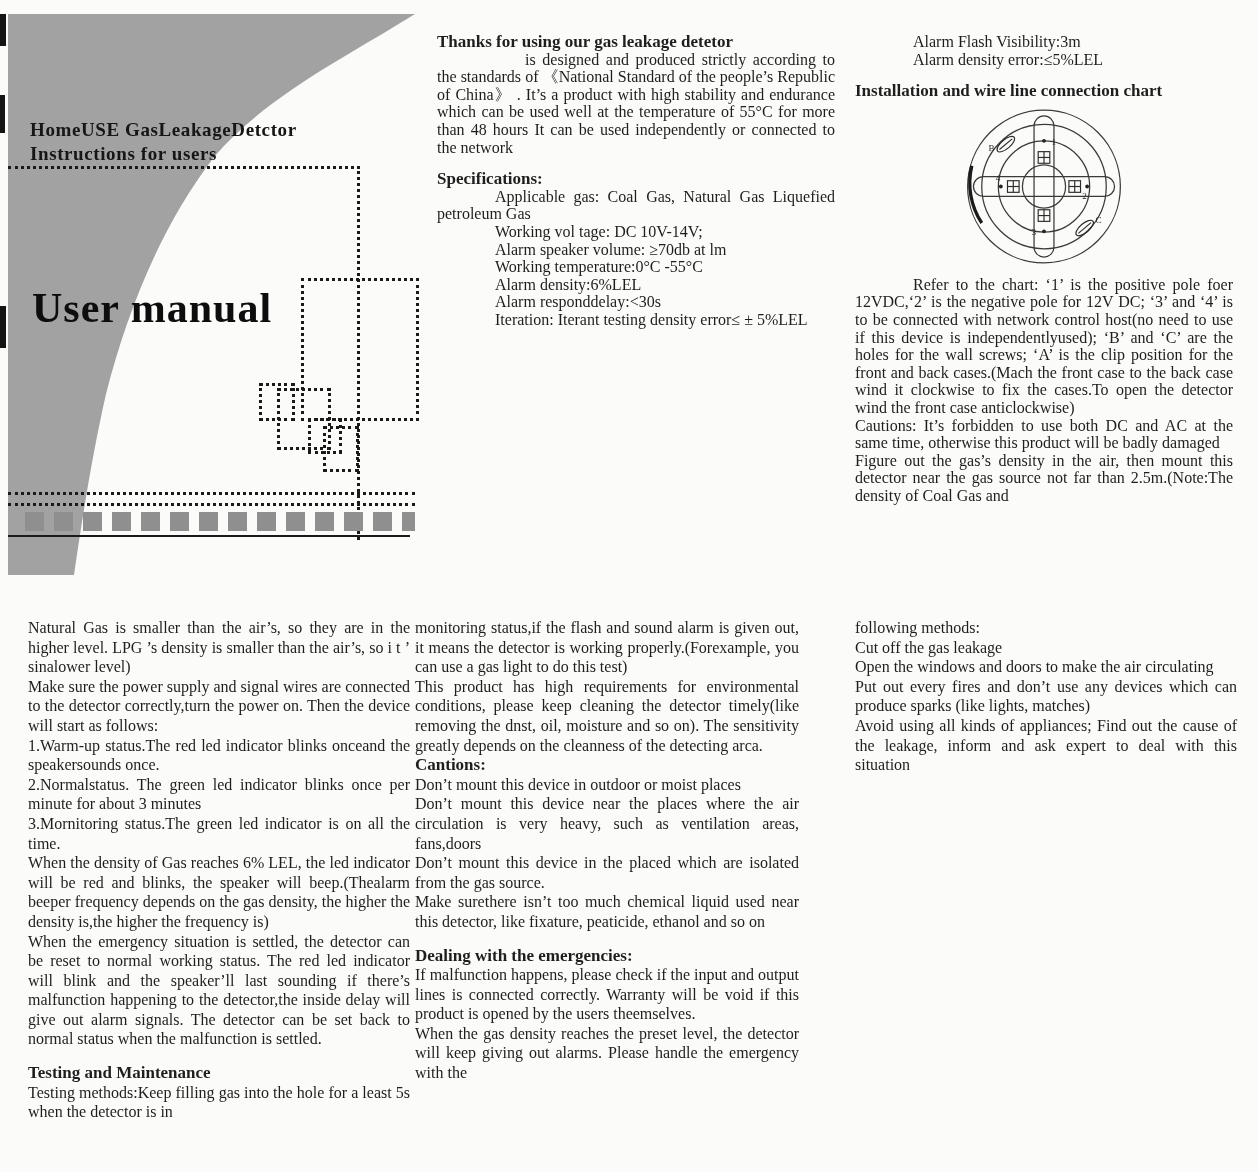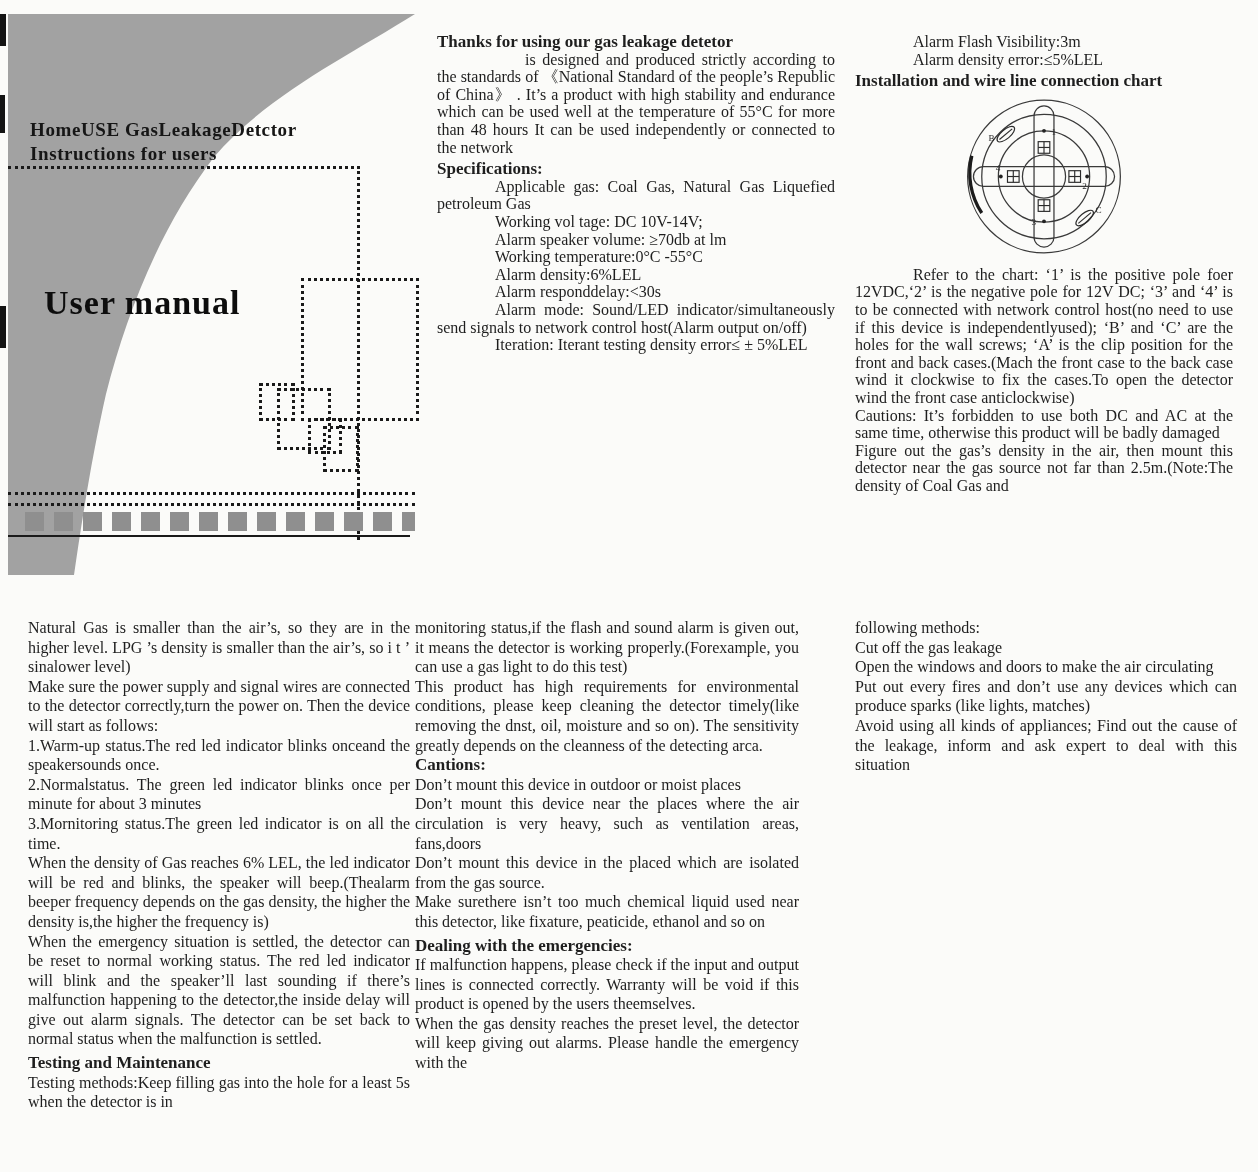--- a/index.html
+++ b/index.html
@@ -14,22 +14,22 @@
   
   .edge-mark{position:absolute;background:#141414;}
   
   .cover{position:absolute;left:8px;top:14px;width:407px;height:561px;}
   .cover svg.swoosh{position:absolute;left:0;top:0;width:407px;height:561px;}
   .cover-title{
     position:absolute;left:22px;top:104px;width:340px;
     font-size:19px;font-weight:bold;letter-spacing:.6px;line-height:1.25;color:#161616;
   }
   .big-title{
-    position:absolute;left:36px;top:270px;
-    font-size:34px;font-weight:bold;letter-spacing:1px;color:#0d0d0d;
+    position:absolute;left:24px;top:270px;
+    font-size:42px;font-weight:bold;letter-spacing:1px;color:#0d0d0d;
   }
   .dot-frame{
     position:absolute;left:0;top:152px;width:349px;height:371px;
     border-top:3px dotted #1a1a1a;border-right:3px dotted #1a1a1a;
   }
   .dot-box{position:absolute;border:3px dotted #1a1a1a;}
   .box1{left:293px;top:264px;width:112px;height:137px;}
   .boxA{left:251px;top:369px;width:30px;height:32px;}
   .boxB{left:269px;top:374px;width:48px;height:56px;}
   .boxC{left:300px;top:404px;width:28px;height:30px;}
@@ -41,21 +41,21 @@
     background:repeating-linear-gradient(90deg,#8f8f8f 0 19px,transparent 19px 29px);
   }
   .solid-line{position:absolute;left:0;top:521px;width:402px;height:2px;background:#1a1a1a;}
   
   .col{position:absolute;font-size:16px;line-height:17.6px;text-align:justify;}
   .col-bot{font-size:16px;line-height:19.6px;}
   .blk{margin:0;padding:0;}
   .blk.h{font-weight:bold;font-size:17px;text-align:left;}
   .blk.pi{text-indent:58px;}
   .blk.pi2{text-indent:88px;}
-  .blk.gap{margin-top:4px;}
+  .blk.gap{margin-top:14px;}
   
   .diagram-wrap{width:170px;margin:6px auto 4px auto;}
   .diagram-wrap svg{display:block;width:170px;height:166px;}
   .dg-label{font-family:"Liberation Serif",serif;font-size:11px;fill:#2a2a2a;}
 </style>
 </head>
 <body>
 
 <div class="page">
 
@@ -92,21 +92,20 @@
 
   <p class="blk h">Thanks for using our gas leakage detetor</p>
       <p class="blk pi2">is designed and produced strictly according to the standards of 《National Standard of the people’s Republic of China》 . It’s a product with high stability and endurance which can be used well at the temperature of 55°C for more than 48 hours It can be used independently or connected to the network</p>
       <p class="blk h gap">Specifications:</p>
       <p class="blk pi">Applicable gas: Coal Gas, Natural Gas Liquefied petroleum Gas</p>
       <p class="blk pi">Working vol tage: DC 10V-14V;</p>
       <p class="blk pi">Alarm speaker volume: ≥70db at lm</p>
       <p class="blk pi">Working temperature:0°C -55°C</p>
       <p class="blk pi">Alarm density:6%LEL</p>
       <p class="blk pi">Alarm responddelay:&lt;30s</p>
-      <p class="blk pi">Alarm mode: Sound/LED indicator/simultaneously send signals to network control host(Alarm output on/off)</p>
       <p class="blk pi">Iteration: Iterant testing density error≤ ± 5%LEL</p>
     </div>
 
   <div class="col" style="left:855px;top:33px;width:378px;">
     <div>
 
     <p class="blk pi">Alarm Flash Visibility:3m</p>
         <p class="blk pi">Alarm density error:≤5%LEL</p>
       </div>
 

